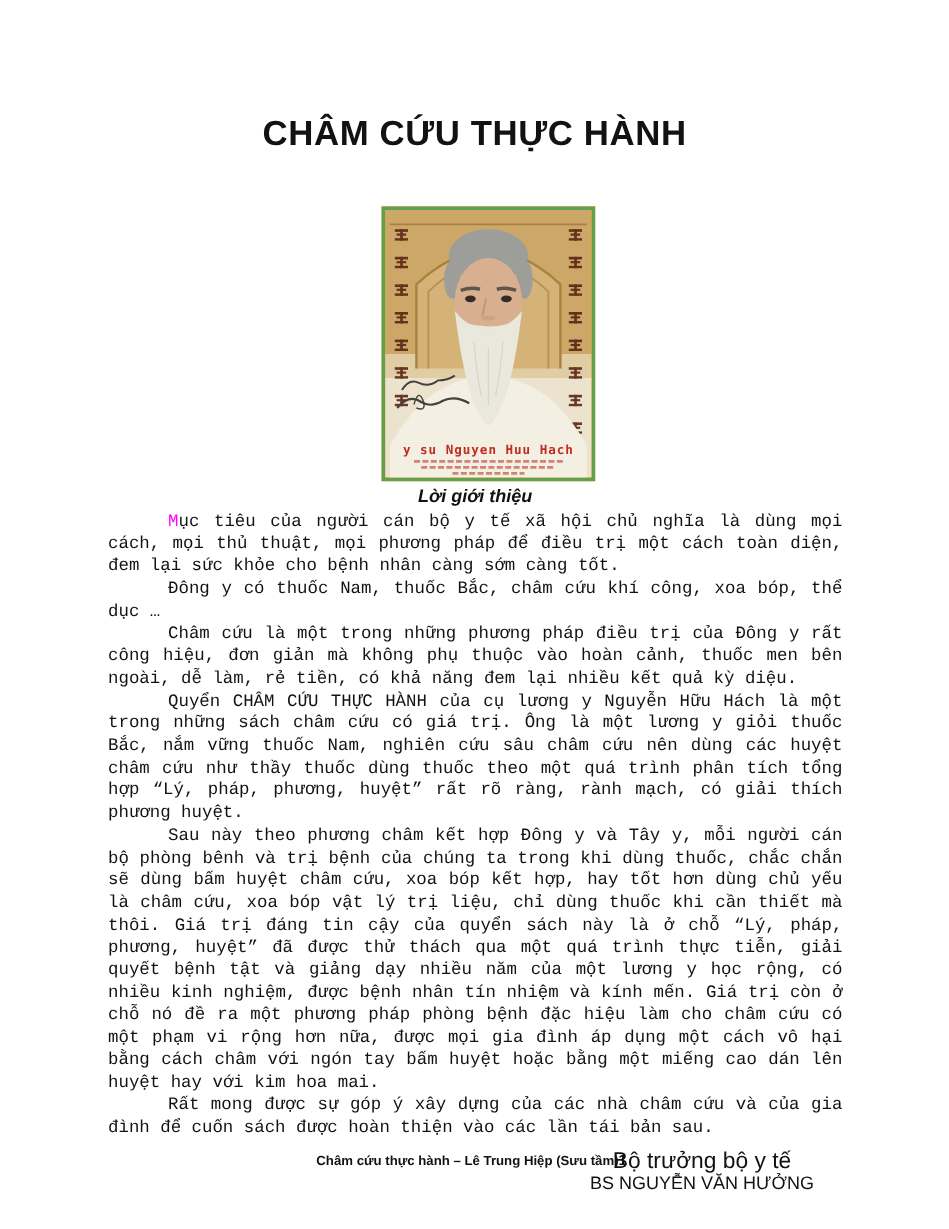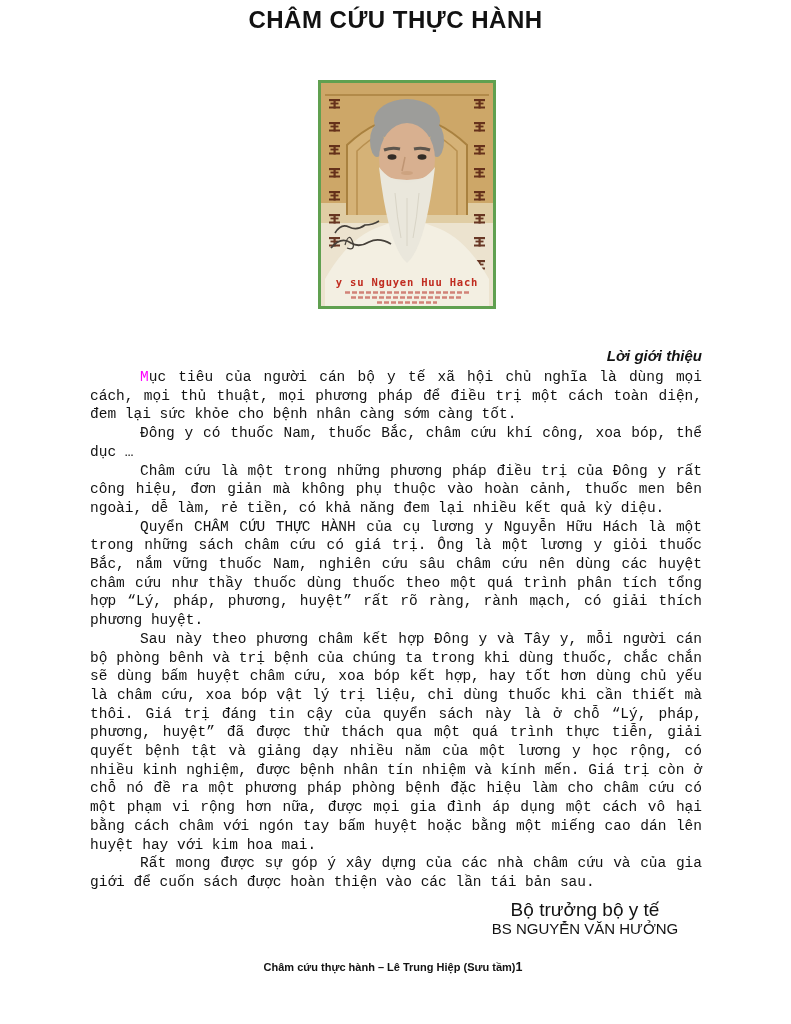--- a/index.html
+++ b/index.html
@@ -4,45 +4,46 @@
 <style>
   * { margin:0; padding:0; box-sizing:border-box; }
   html,body { background:#ffffff; }
   body {
     width:791px; height:1024px;
     position:relative; overflow:hidden;
     font-family:"Liberation Sans", sans-serif;
     color:#121212;
   }
   .page-title {
+    padding-top:92px;
     text-align:center;
-    font-size:24px;
+    font-size:29px;
     font-weight:bold;
     letter-spacing:0.5px;
     line-height:40px;
   }
   .portrait-wrap {
     margin-top:40px;
     display:flex;
     justify-content:center;
   }
   .portrait {
     width:178px; height:229px;
     border:3px solid #60a050;
     transform:translateX(11px);
     background:#eab308;
   }
   .content {
     width:612px;
     margin-left:90px;
   }
   .section-heading {
-    margin-top:38px;
+    margin-top:4px;
     margin-bottom:4px;
-    text-align:right;
+    text-align:center;
     font-size:15px;
     font-weight:bold;
     font-style:italic;
   }
   .para {
     font-size:14.5px;
     line-height:18.7px;
     text-align:justify;
     text-indent:50px;
     font-family:Liberation Mono, monospace;
@@ -150,21 +151,21 @@
 
 <div class="content">
   <div class="section-heading">Lời giới thiệu</div>
 
   <p class="para"><span class="initial">M</span><span>ục tiêu của người cán bộ y tế xã hội chủ nghĩa là dùng mọi cách, mọi thủ thuật, mọi phương pháp để điều trị một cách toàn diện, đem lại sức khỏe cho bệnh nhân càng sớm càng tốt.</span></p>
 
   <p class="para">Đông y có thuốc Nam, thuốc Bắc, châm cứu khí công, xoa bóp, thể dục …</p>
   <p class="para">Châm cứu là một trong những phương pháp điều trị của Đông y rất công hiệu, đơn giản mà không phụ thuộc vào hoàn cảnh, thuốc men bên ngoài, dễ làm, rẻ tiền, có khả năng đem lại nhiều kết quả kỳ diệu.</p>
   <p class="para">Quyển CHÂM CỨU THỰC HÀNH của cụ lương y Nguyễn Hữu Hách là một trong những sách châm cứu có giá trị. Ông là một lương y giỏi thuốc Bắc, nắm vững thuốc Nam, nghiên cứu sâu châm cứu nên dùng các huyệt châm cứu như thầy thuốc dùng thuốc theo một quá trình phân tích tổng hợp “Lý, pháp, phương, huyệt” rất rõ ràng, rành mạch, có giải thích phương huyệt.</p>
   <p class="para">Sau này theo phương châm kết hợp Đông y và Tây y, mỗi người cán bộ phòng bênh và trị bệnh của chúng ta trong khi dùng thuốc, chắc chắn sẽ dùng bấm huyệt châm cứu, xoa bóp kết hợp, hay tốt hơn dùng chủ yếu là châm cứu, xoa bóp vật lý trị liệu, chỉ dùng thuốc khi cần thiết mà thôi. Giá trị đáng tin cậy của quyển sách này là ở chỗ “Lý, pháp, phương, huyệt” đã được thử thách qua một quá trình thực tiễn, giải quyết bệnh tật và giảng dạy nhiều năm của một lương y học rộng, có nhiều kinh nghiệm, được bệnh nhân tín nhiệm và kính mến. Giá trị còn ở chỗ nó đề ra một phương pháp phòng bệnh đặc hiệu làm cho châm cứu có một phạm vi rộng hơn nữa, được mọi gia đình áp dụng một cách vô hại bằng cách châm với ngón tay bấm huyệt hoặc bằng một miếng cao dán lên huyệt hay với kim hoa mai.</p>
-  <p class="para">Rất mong được sự góp ý xây dựng của các nhà châm cứu và của gia giới để cuốn sách được hoàn thiện vào các lần tái bản sau.</p>
+  <p class="para">Rất mong được sự góp ý xây dựng của các nhà châm cứu và của gia đình để cuốn sách được hoàn thiện vào các lần tái bản sau.</p>
 
   <div class="signature">
     <div class="sig-role">Bộ trưởng bộ y tế</div>
     <div class="sig-name">BS NGUYỄN VĂN HƯỞNG</div>
   </div>
 </div>
 
 <div class="footer">
   <span class="footer-left">Châm cứu thực hành –  Lê Trung Hiệp (Sưu tầm)</span>
   <span class="footer-page">1</span>

